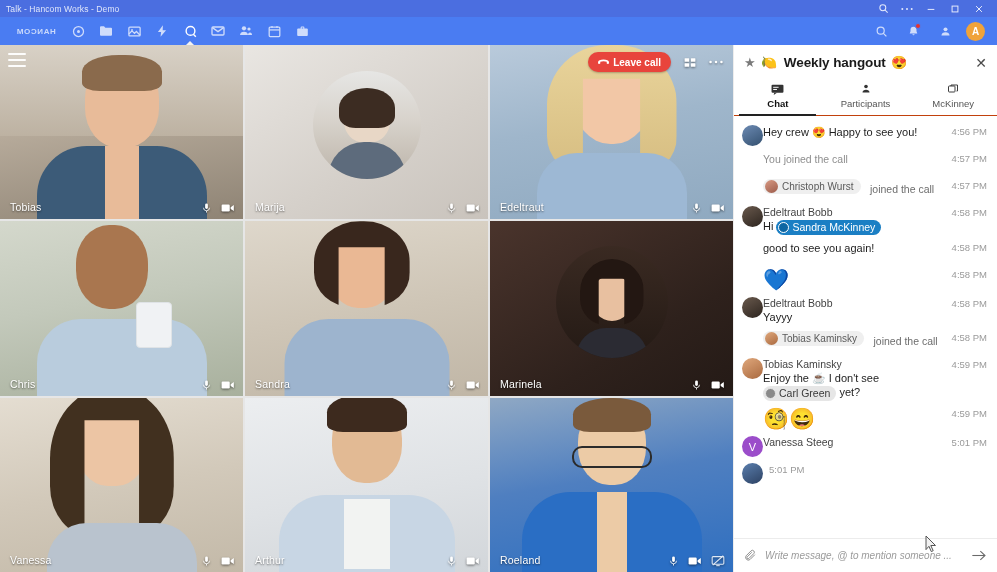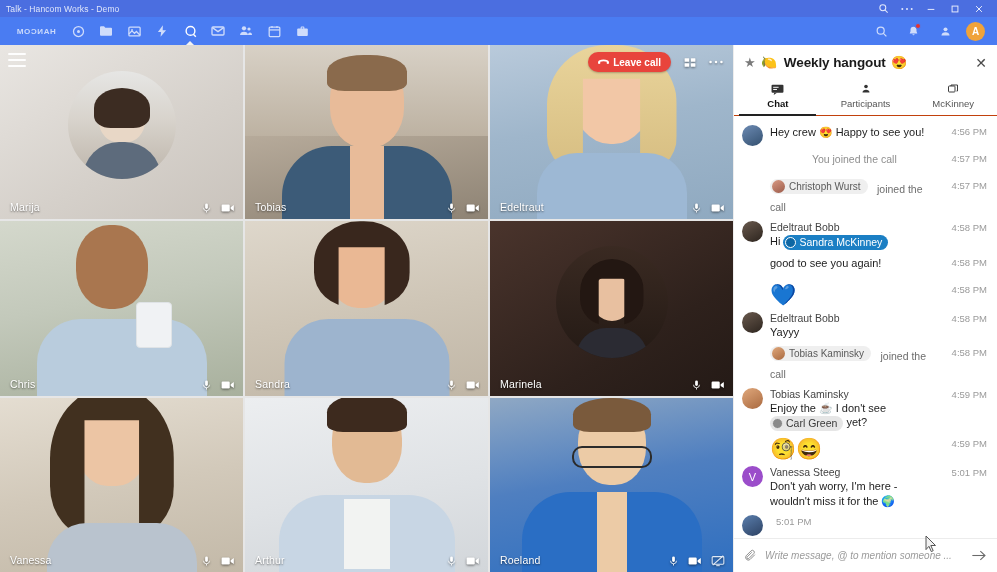--- a/index.html
+++ b/index.html
@@ -123,32 +123,32 @@
     padding: 5px 0 6px 0; font-size: 9.5px; color: #555; position: relative;
   }
   .tab.active { color: #111; font-weight: bold; }
   .tab.active::after {
     content: ""; position: absolute; bottom: -1px; left: 6%; width: 88%; height: 2px; background: #222;
   }
   .tab .tab-ic { color: #333; display: flex; height: 12px; align-items: center; }
 
   .messages { flex: 1 1 auto; overflow: hidden; padding: 6px 0 0 0; position: relative; }
 
-  .msg { display: flex; align-items: flex-start; padding: 3px 10px 3px 8px; gap: 7px; position: relative; }
+  .msg { display: flex; align-items: flex-start; padding: 3px 10px 3px 8px; position: relative; }
   .msg .av {
     width: 21px; height: 21px; border-radius: 50%; flex: 0 0 21px; overflow: hidden;
     background: #ccc; position: relative;
   }
   .msg .av.letter { display: flex; align-items: center; justify-content: center; color: #fff; font-size: 11px; }
   .msg .av.spacer { background: transparent; }
   .msg .content { flex: 1 1 auto; min-width: 0; }
   .msg .author { font-size: 10.5px; color: #444; margin-bottom: 1px; }
   .msg .text { font-size: 11px; color: #1d1d1d; line-height: 1.35; word-wrap: break-word; }
   .msg .time { font-size: 9.5px; color: #9a9a9a; flex: 0 0 auto; padding-left: 6px; padding-top: 1px; white-space: nowrap; }
-  .msg.system .text { color: #8e8e8e; font-size: 10.5px; text-align: center; }
+  .msg.system .text { color: #8e8e8e; font-size: 10.5px; }
   .msg .emoji-big { font-size: 21px; line-height: 1.1; }
 
   .join-pill {
     display: inline-flex; align-items: center; gap: 4px; background: #efefef;
     border-radius: 10px; padding: 1px 7px 1px 2px; font-size: 10px; color: #5a5a5a;
   }
   .join-pill .jav { width: 13px; height: 13px; border-radius: 50%; overflow: hidden; background: #bbb; }
   .joined-txt { font-size: 10.5px; color: #6d6d6d; margin-left: 5px; }
 
   .mention {
@@ -328,53 +328,53 @@
               <circle cx="2" cy="2" r="1.6"></circle>
               <circle cx="9" cy="2" r="1.6"></circle>
               <circle cx="16" cy="2" r="1.6"></circle>
             </svg>
         </div>
       </div>
 
       <div class="grid">
 
         <div class="tile">
-          <div class="bg" style="background:linear-gradient(150deg,#e9e6e2,#d5d0ca 60%,#c9c3bc)"></div>
-          <div class="circle-av" style="width:108px;height:108px;">
-            <div class="person" style="background:linear-gradient(180deg,#e6e6e4 0%,#d8d3cc 45%,#bcb4a9 100%)"></div>
-            <div style="position:absolute;left:50%;top:22%;transform:translateX(-50%);width:46px;height:48px;border-radius:50% 50% 45% 45%;background:#e8d7c6;"></div>
-            <div style="position:absolute;left:50%;top:16%;transform:translateX(-50%);width:56px;height:40px;border-radius:50% 50% 30% 30%;background:#3c2c22;"></div>
-            <div style="position:absolute;left:50%;top:66%;transform:translateX(-50%);width:78px;height:46px;border-radius:36px 36px 0 0;background:#5d6b7c;"></div>
-          </div>
-          <div class="name">Marija</div>
-          <div class="tile-icons">
-            <span>
-                <svg width="11" height="14" viewBox="0 0 24 24" fill="currentColor">
-                  <rect x="9" y="2" width="6" height="12" rx="3"></rect>
-                  <path d="M5.5 11.5a6.5 6.5 0 0013 0" fill="none" stroke="currentColor" stroke-width="1.8"></path>
-                  <line x1="12" y1="18" x2="12" y2="22" stroke="currentColor" stroke-width="1.8"></line>
-                </svg>
-              </span>
-            <span>
-                <svg width="14" height="12" viewBox="0 0 24 18" fill="currentColor">
-                  <rect x="1" y="3" width="14" height="12" rx="2"></rect>
-                  <path d="M16.5 7.5L22 4v10l-5.5-3.5z"></path>
-                </svg>
-              </span>
-          </div>
-        </div>
-
-        <div class="tile">
           <div class="bg" style="background:linear-gradient(170deg,#cfc7bb 0%,#b9ad9d 38%,#8e8374 100%)"></div>
           <div style="position:absolute;left:0;top:0;width:100%;height:52%;background:linear-gradient(180deg,#d8d1c6,#bdb2a2)"></div>
           <div style="position:absolute;left:50%;top:10%;transform:translateX(-50%);width:74px;height:86px;border-radius:42% 42% 46% 46%;background:#e8bb99;"></div>
           <div style="position:absolute;left:50%;top:6%;transform:translateX(-50%);width:80px;height:36px;border-radius:46% 46% 22% 22%;background:#8a6a4c;"></div>
           <div style="position:absolute;left:50%;top:58%;transform:translateX(-50%);width:170px;height:120px;border-radius:50px 50px 0 0;background:#3c5b78;"></div>
           <div style="position:absolute;left:50%;top:58%;transform:translateX(-50%);width:34px;height:100px;background:#e8bb99;"></div>
           <div class="name">Tobias</div>
+          <div class="tile-icons">
+            <span>
+                <svg width="11" height="14" viewBox="0 0 24 24" fill="currentColor">
+                  <rect x="9" y="2" width="6" height="12" rx="3"></rect>
+                  <path d="M5.5 11.5a6.5 6.5 0 0013 0" fill="none" stroke="currentColor" stroke-width="1.8"></path>
+                  <line x1="12" y1="18" x2="12" y2="22" stroke="currentColor" stroke-width="1.8"></line>
+                </svg>
+              </span>
+            <span>
+                <svg width="14" height="12" viewBox="0 0 24 18" fill="currentColor">
+                  <rect x="1" y="3" width="14" height="12" rx="2"></rect>
+                  <path d="M16.5 7.5L22 4v10l-5.5-3.5z"></path>
+                </svg>
+              </span>
+          </div>
+        </div>
+
+        <div class="tile">
+          <div class="bg" style="background:linear-gradient(150deg,#e9e6e2,#d5d0ca 60%,#c9c3bc)"></div>
+          <div class="circle-av" style="width:108px;height:108px;">
+            <div class="person" style="background:linear-gradient(180deg,#e6e6e4 0%,#d8d3cc 45%,#bcb4a9 100%)"></div>
+            <div style="position:absolute;left:50%;top:22%;transform:translateX(-50%);width:46px;height:48px;border-radius:50% 50% 45% 45%;background:#e8d7c6;"></div>
+            <div style="position:absolute;left:50%;top:16%;transform:translateX(-50%);width:56px;height:40px;border-radius:50% 50% 30% 30%;background:#3c2c22;"></div>
+            <div style="position:absolute;left:50%;top:66%;transform:translateX(-50%);width:78px;height:46px;border-radius:36px 36px 0 0;background:#5d6b7c;"></div>
+          </div>
+          <div class="name">Marija</div>
           <div class="tile-icons">
             <span>
                 <svg width="11" height="14" viewBox="0 0 24 24" fill="currentColor">
                   <rect x="9" y="2" width="6" height="12" rx="3"></rect>
                   <path d="M5.5 11.5a6.5 6.5 0 0013 0" fill="none" stroke="currentColor" stroke-width="1.8"></path>
                   <line x1="12" y1="18" x2="12" y2="22" stroke="currentColor" stroke-width="1.8"></line>
                 </svg>
               </span>
             <span>
                 <svg width="14" height="12" viewBox="0 0 24 18" fill="currentColor">
@@ -711,21 +711,20 @@
             </div>
           <div class="time">4:59 PM</div>
         </div>
 
         <div class="msg">
           <div class="av letter" style="background:#9b4dca">
             <span>V</span>
           </div>
           <div class="content">
             <div class="author">Vanessa Steeg</div>
-            <div class="text">Don't yah worry, I'm here - wouldn't miss it for the 🌍</div>
           </div>
           <div class="time">5:01 PM</div>
         </div>
 
         <div class="msg">
           <div class="av" style="background:linear-gradient(150deg,#5b7fae,#2c4162)"></div>
           <div class="time">5:01 PM</div>
         </div>
 
       </div>

